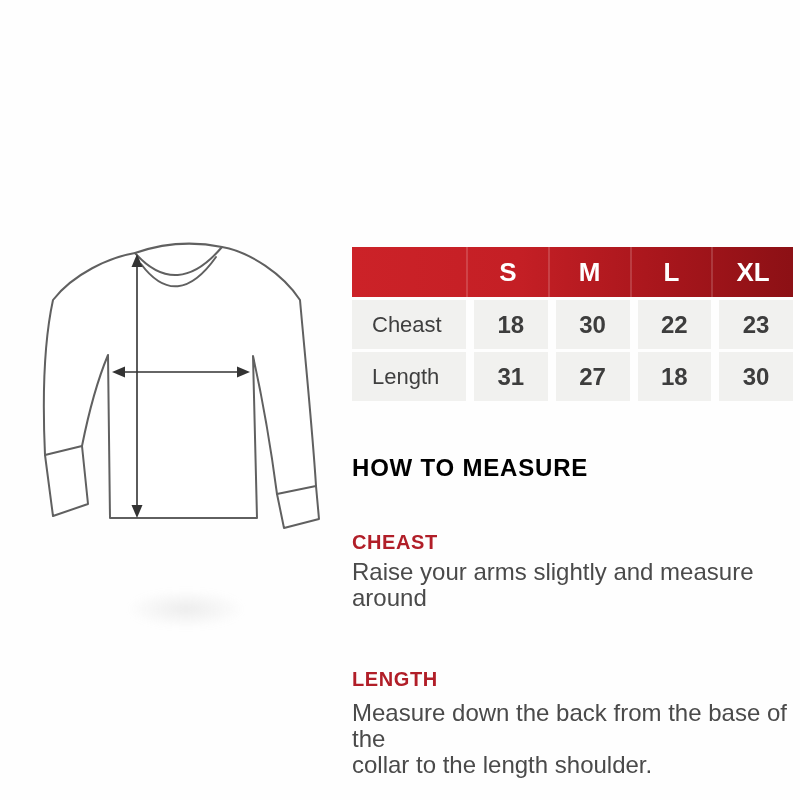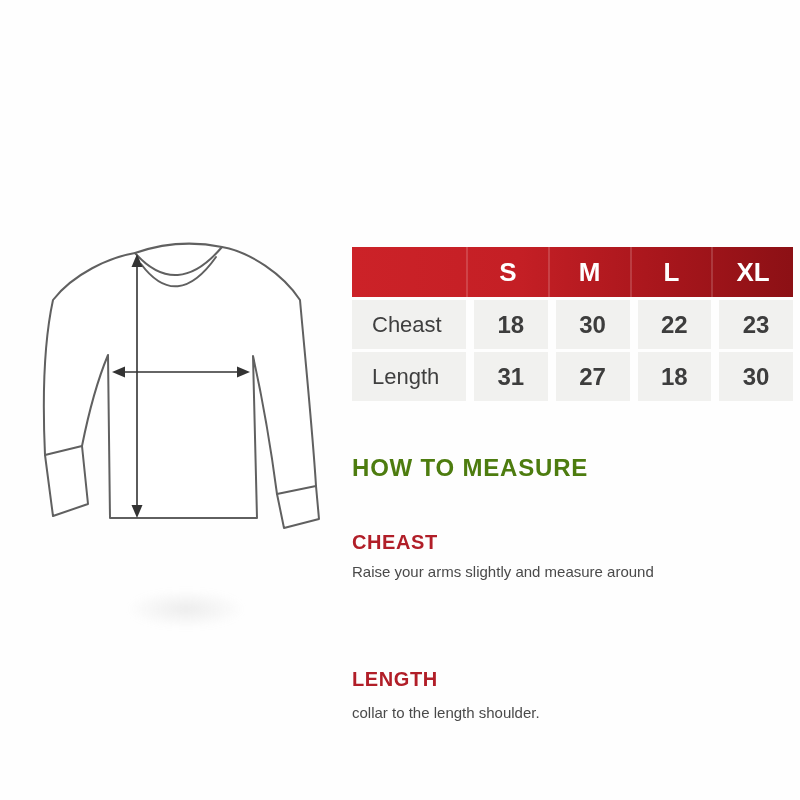--- a/index.html
+++ b/index.html
@@ -32,31 +32,31 @@
   }
   .cell.label{width:114px;justify-content:flex-start;padding-left:20px;}
   .cell.val{flex:1;}
   .t-body .cell{background:#f1f1ef;color:#3d3d3d;}
   .t-body .cell + .cell{margin-left:8px;}
   .t-body .cell.label{font-size:22px;color:#3f3f3f;}
   .t-body .cell.val{font-size:24px;font-weight:bold;}
   
   .htm-title{
     position:absolute;left:352px;top:454px;
-    font-size:24px;font-weight:bold;color:#4d7c0f;letter-spacing:.8px;
+    font-size:24px;font-weight:bold;color:#000000;letter-spacing:.8px;
   }
   .sec-heading{
     position:absolute;left:352px;
     font-size:20px;font-weight:bold;color:#b11e28;letter-spacing:.6px;
   }
   .sec-heading.chest{top:531px;}
   .sec-heading.length{top:668px;}
   .sec-body{
     position:absolute;left:352px;width:448px;
-    font-size:15px;color:#4a4a4a;line-height:26px;
+    font-size:24px;color:#4a4a4a;line-height:26px;
   }
   .sec-body.chest{top:559px;}
   .sec-body.length{top:700px;}
 </style>
 </head>
 <body>
 
 <div class="figure">
   <svg width="305" height="300" viewBox="0 0 305 300">
     <g fill="none" stroke="#606060" stroke-width="2" stroke-linejoin="round" stroke-linecap="round">
@@ -129,14 +129,15 @@
 
 <div class="htm-title">HOW TO MEASURE</div>
 
 <div class="sec-heading chest">CHEAST</div>
 <div class="sec-body chest">
   <div>Raise your arms slightly and measure around</div>
 </div>
 
 <div class="sec-heading length">LENGTH</div>
 <div class="sec-body length">
+  <div>Measure down the back from the base of the</div>
   <div>collar to the length shoulder.</div>
 </div>
 
 </body></html>

